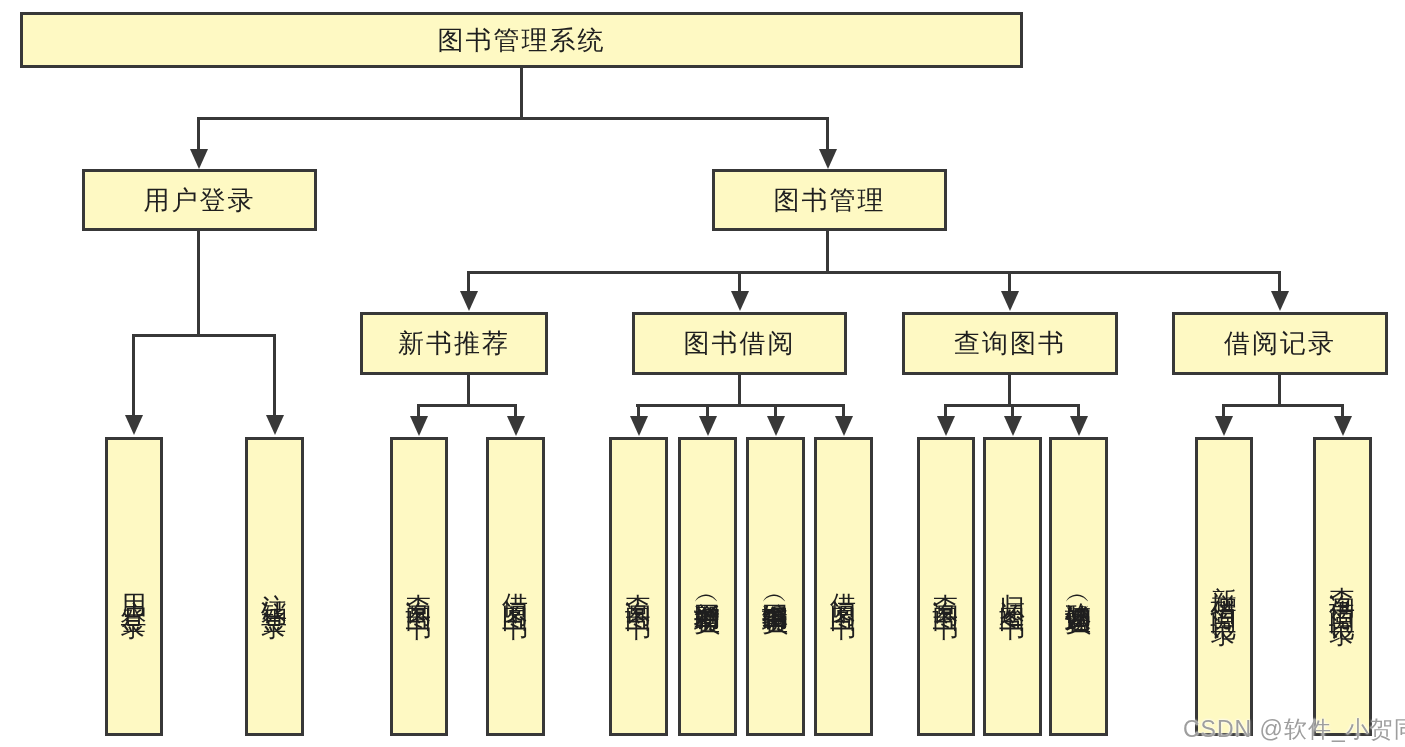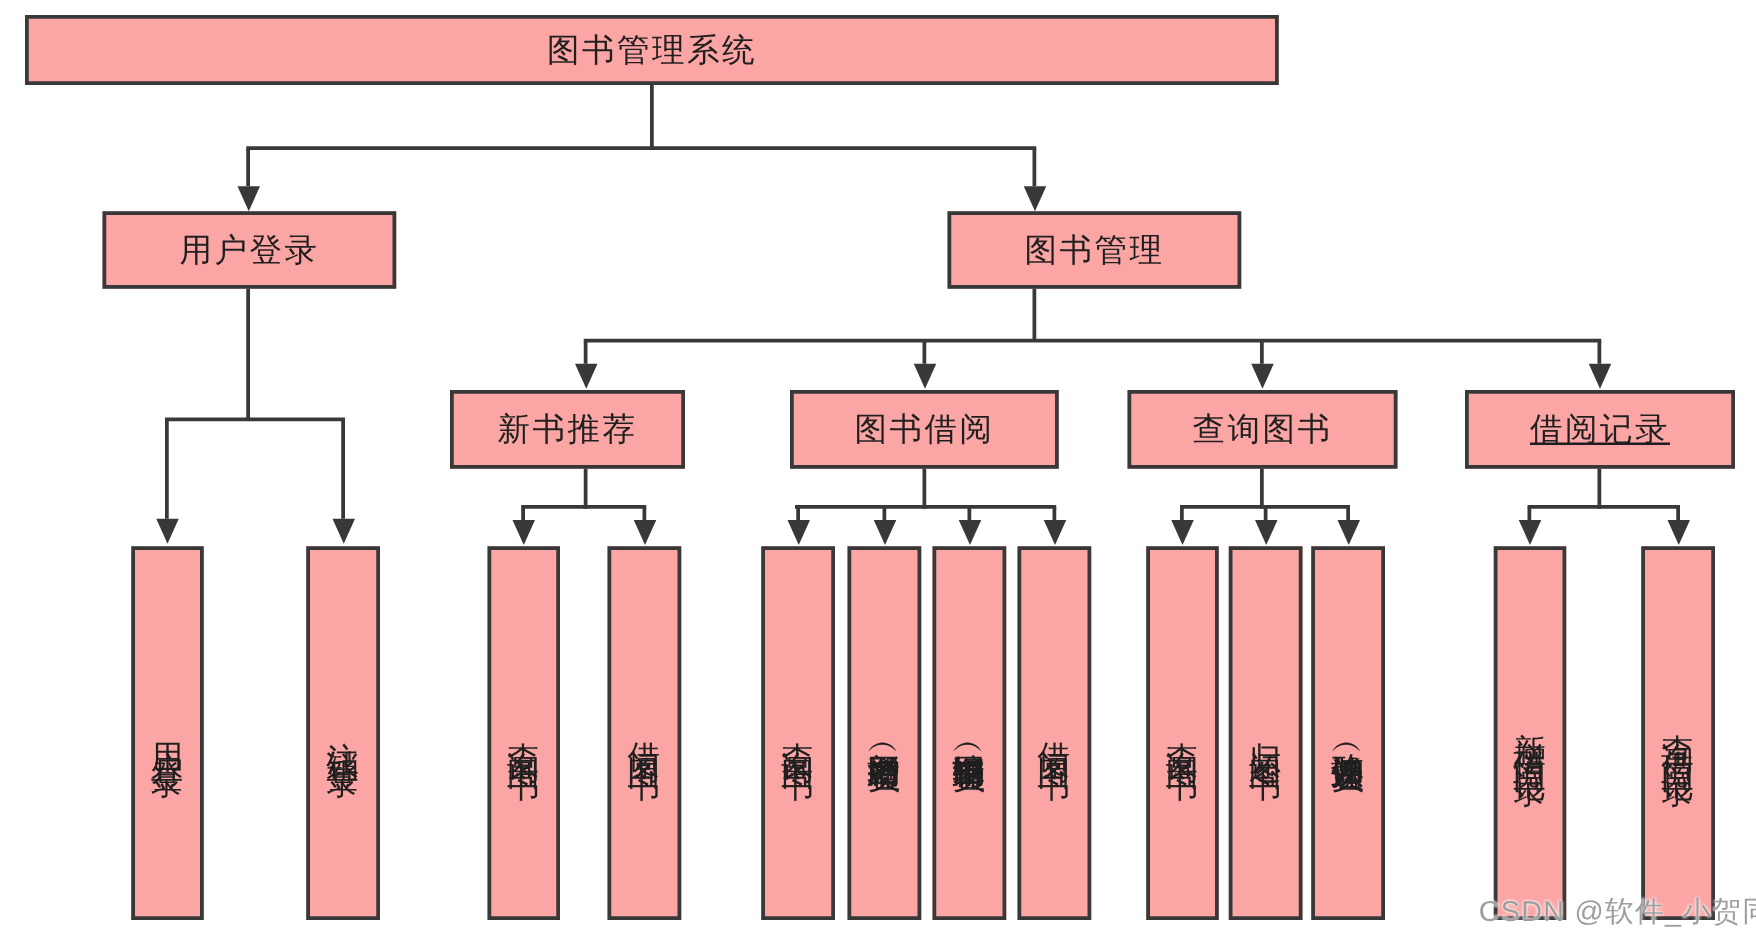--- a/index.html
+++ b/index.html
@@ -15,21 +15,21 @@
     position: relative;
     width: 1405px;
     height: 747px;
     background: var(--background);
     overflow: hidden;
   }
   .box {
     position: absolute;
     box-sizing: border-box;
     border: 3px solid var(--line);
-    background: #fca5a5;
+    background: #fef9c3;
     display: flex;
     align-items: center;
     justify-content: center;
     color: var(--ink);
     font-size: 26px;
     letter-spacing: 2px;
     text-align: center;
   }
   .leaf .label {
     writing-mode: vertical-rl;
@@ -110,34 +110,34 @@
   <div class="arrow" style="left:1222px; top:406px; height:10px;"></div>
   <div class="arrow" style="left:1341px; top:406px; height:10px;"></div>
 
   <div class="box" style="left:20px; top:12px; width:1003px; height:56px;">
     <span class="label">图书管理系统</span>
   </div>
 
   <div class="box" style="left:82px; top:169px; width:235px; height:62px;">
     <span class="label">用户登录</span>
   </div>
-  <div class="box" style="left:712px; top:169px; width:235px; height:62px;margin-left:46px;">
+  <div class="box" style="left:712px; top:169px; width:235px; height:62px;">
     <span class="label">图书管理</span>
   </div>
 
   <div class="box" style="left:360px; top:312px; width:188px; height:63px;">
     <span class="label">新书推荐</span>
   </div>
   <div class="box" style="left:632px; top:312px; width:215px; height:63px;">
     <span class="label">图书借阅</span>
   </div>
   <div class="box" style="left:902px; top:312px; width:216px; height:63px;">
     <span class="label">查询图书</span>
   </div>
-  <div class="box" style="left:1172px; top:312px; width:216px; height:63px;text-decoration:underline;">
+  <div class="box" style="left:1172px; top:312px; width:216px; height:63px;">
     <span class="label">借阅记录</span>
   </div>
 
   <div class="box leaf" style="left:105px; top:437px; width:58px; height:299px;">
     <span class="label">用户登录</span>
   </div>
   <div class="box leaf" style="left:245px; top:437px; width:59px; height:299px;">
     <span class="label">注销登录</span>
   </div>
 

